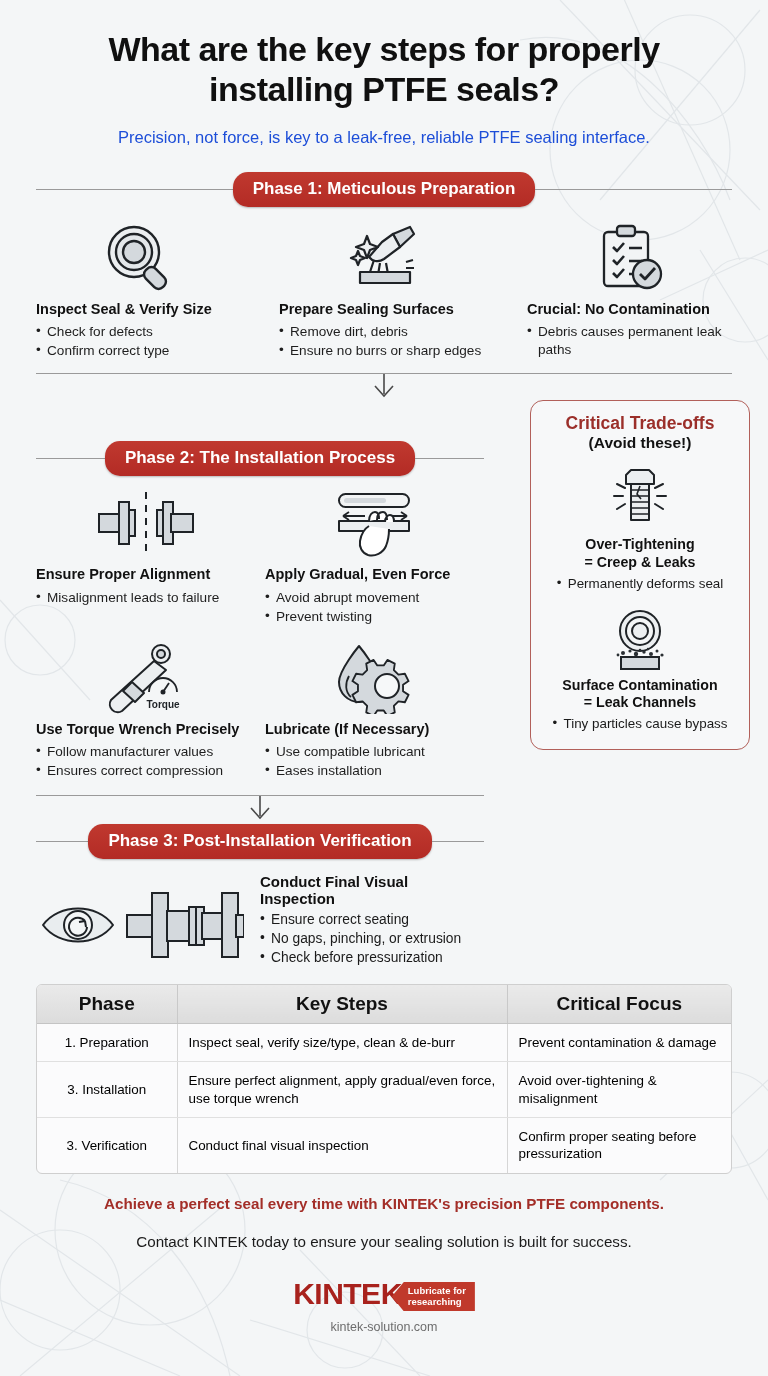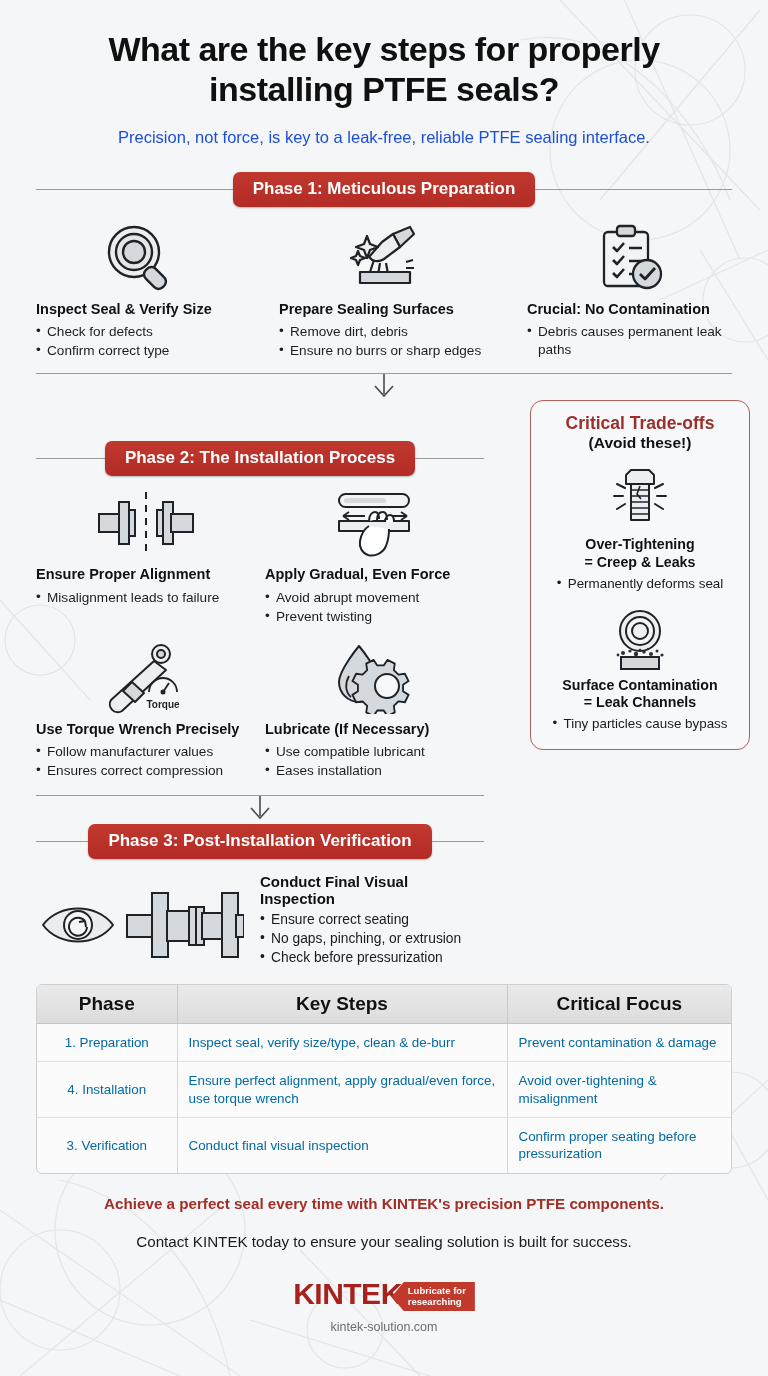--- a/index.html
+++ b/index.html
@@ -22,21 +22,21 @@
   }
   .hero .sub{
     margin-top:16px;font-size:16.5px;color:#1d4ed8;line-height:1.35;
   }
 
   
   .banner-row{display:flex;align-items:center;margin:0 36px;}
   .banner-row .rule{flex:1;height:1px;background:#9a9a9a;}
   .banner{
     background:linear-gradient(180deg,#c0392f 0%,#b32b25 100%);
-    color:#fff;border-radius:7px;
+    color:#fff;border-radius:15px;
     padding:7px 20px 8px;
     font-size:17px;font-weight:bold;white-space:nowrap;
     box-shadow:0 1px 2px rgba(0,0,0,.25);
   }
 
   
   .cards{display:flex;justify-content:space-between;padding:14px 36px 0;gap:10px;}
   .card{flex:1;}
   .card .ico{height:74px;display:flex;align-items:center;justify-content:center;}
   .card h3{font-size:14.5px;font-weight:bold;color:#111;margin-top:6px;line-height:1.2;}
@@ -81,21 +81,21 @@
   
   .tbl-wrap{margin:16px 36px 0;border:1px solid #cfcfcf;border-radius:6px;overflow:hidden;background:#fbfbfc;}
   table{width:100%;border-collapse:collapse;}
   thead th{
     background:linear-gradient(180deg,#eaeaea 0%,#dcdcdc 100%);
     font-size:19px;font-weight:bold;color:#111;padding:8px 10px;text-align:center;
     border-right:1px solid #c9c9c9;border-bottom:1px solid #c4c4c4;
   }
   thead th:last-child{border-right:none;}
   tbody td{
-    font-size:13.4px;color:#0369a1;padding:10px 11px;vertical-align:middle;line-height:1.3;
+    font-size:13.4px;color:#000000;padding:10px 11px;vertical-align:middle;line-height:1.3;
     border-right:1px solid #d6d6d6;border-bottom:1px solid #e0e0e0;
   }
   tbody td:first-child{text-align:center;white-space:nowrap;}
   tbody td:last-child{border-right:none;}
   tbody tr:last-child td{border-bottom:none;}
 
   
   .footer{text-align:center;padding:20px 36px 0;}
   .footer .cta1{font-size:15.2px;font-weight:bold;color:#a32e28;line-height:1.3;}
   .footer .cta2{font-size:15.2px;color:#1b1b1b;margin-top:18px;line-height:1.3;}
@@ -434,21 +434,21 @@
           <th>Critical Focus</th>
         </tr>
       </thead>
       <tbody>
         <tr>
           <td>1. Preparation</td>
           <td>Inspect seal, verify size/type, clean &amp; de-burr</td>
           <td>Prevent contamination &amp; damage</td>
         </tr>
         <tr>
-          <td>4. Installation</td>
+          <td>3. Installation</td>
           <td>Ensure perfect alignment, apply gradual/even force, use torque wrench</td>
           <td>Avoid over-tightening &amp; misalignment</td>
         </tr>
         <tr>
           <td>3. Verification</td>
           <td>Conduct final visual inspection</td>
           <td>Confirm proper seating before pressurization</td>
         </tr>
       </tbody>
     </table>

